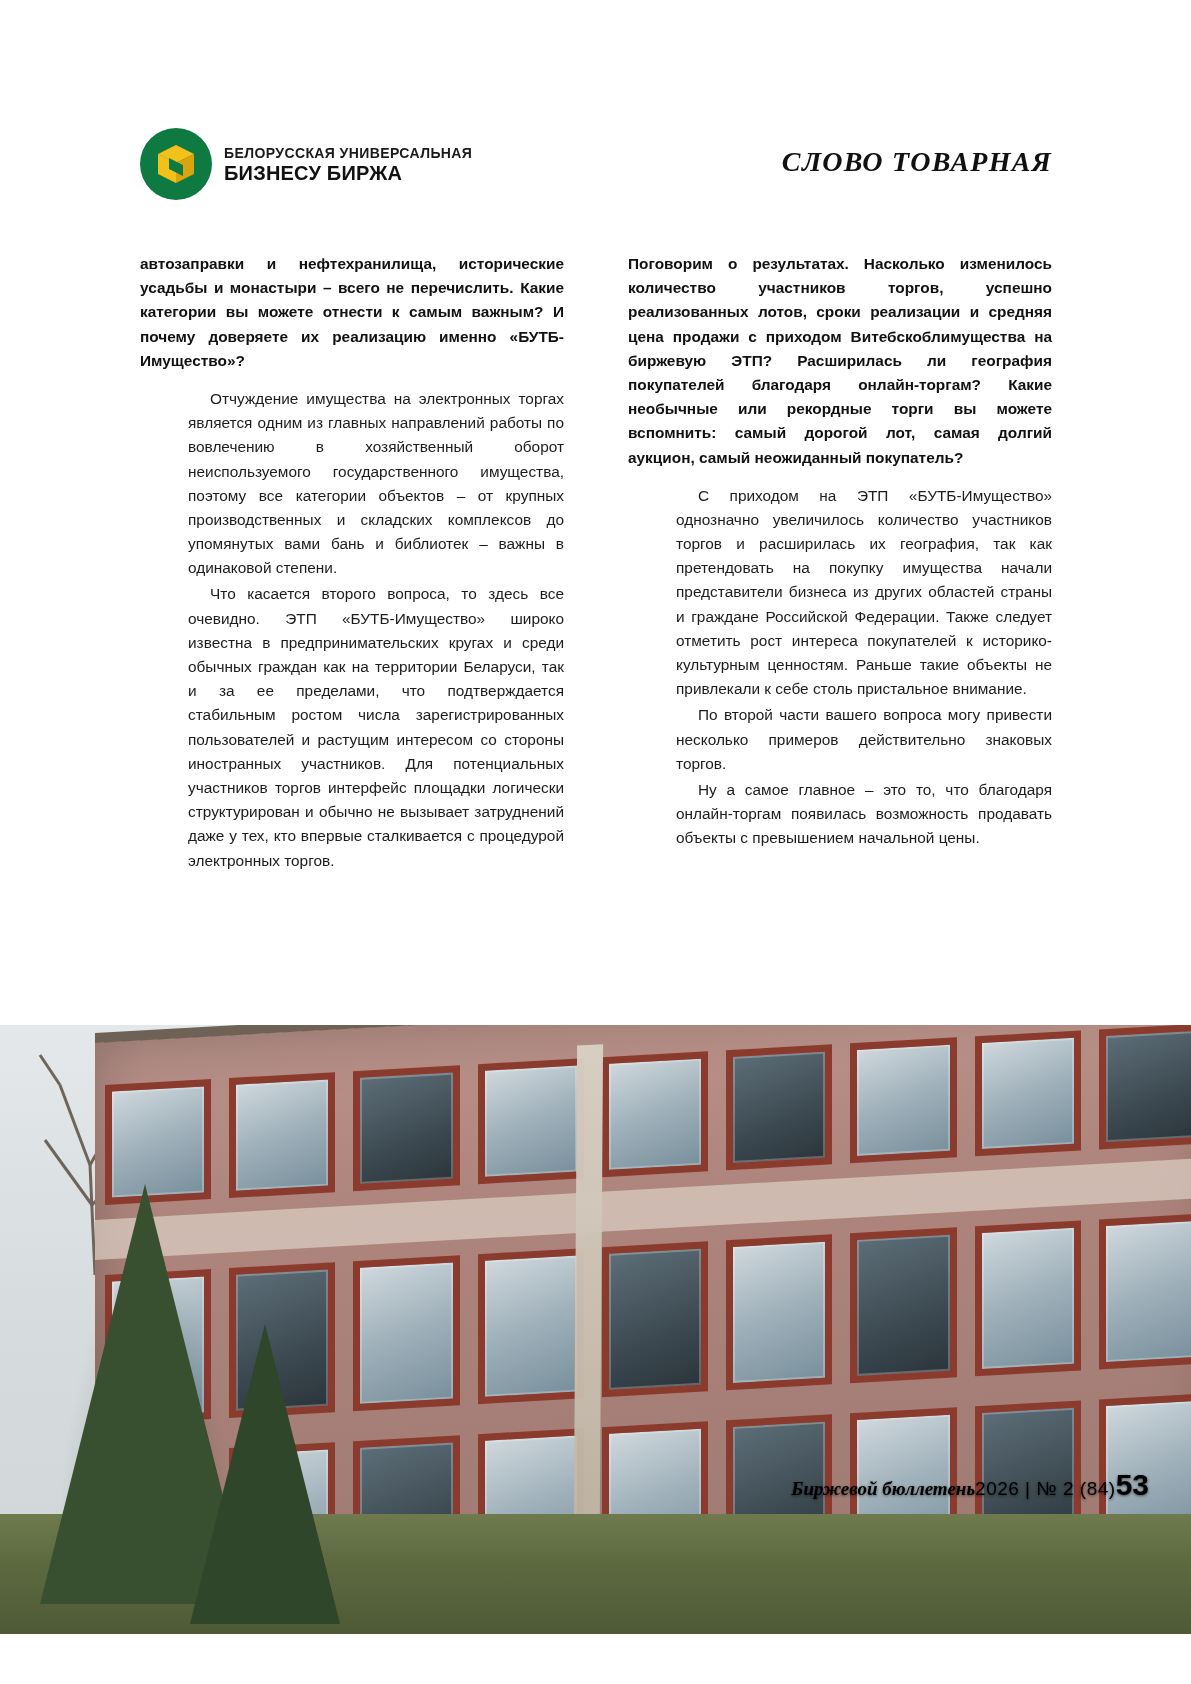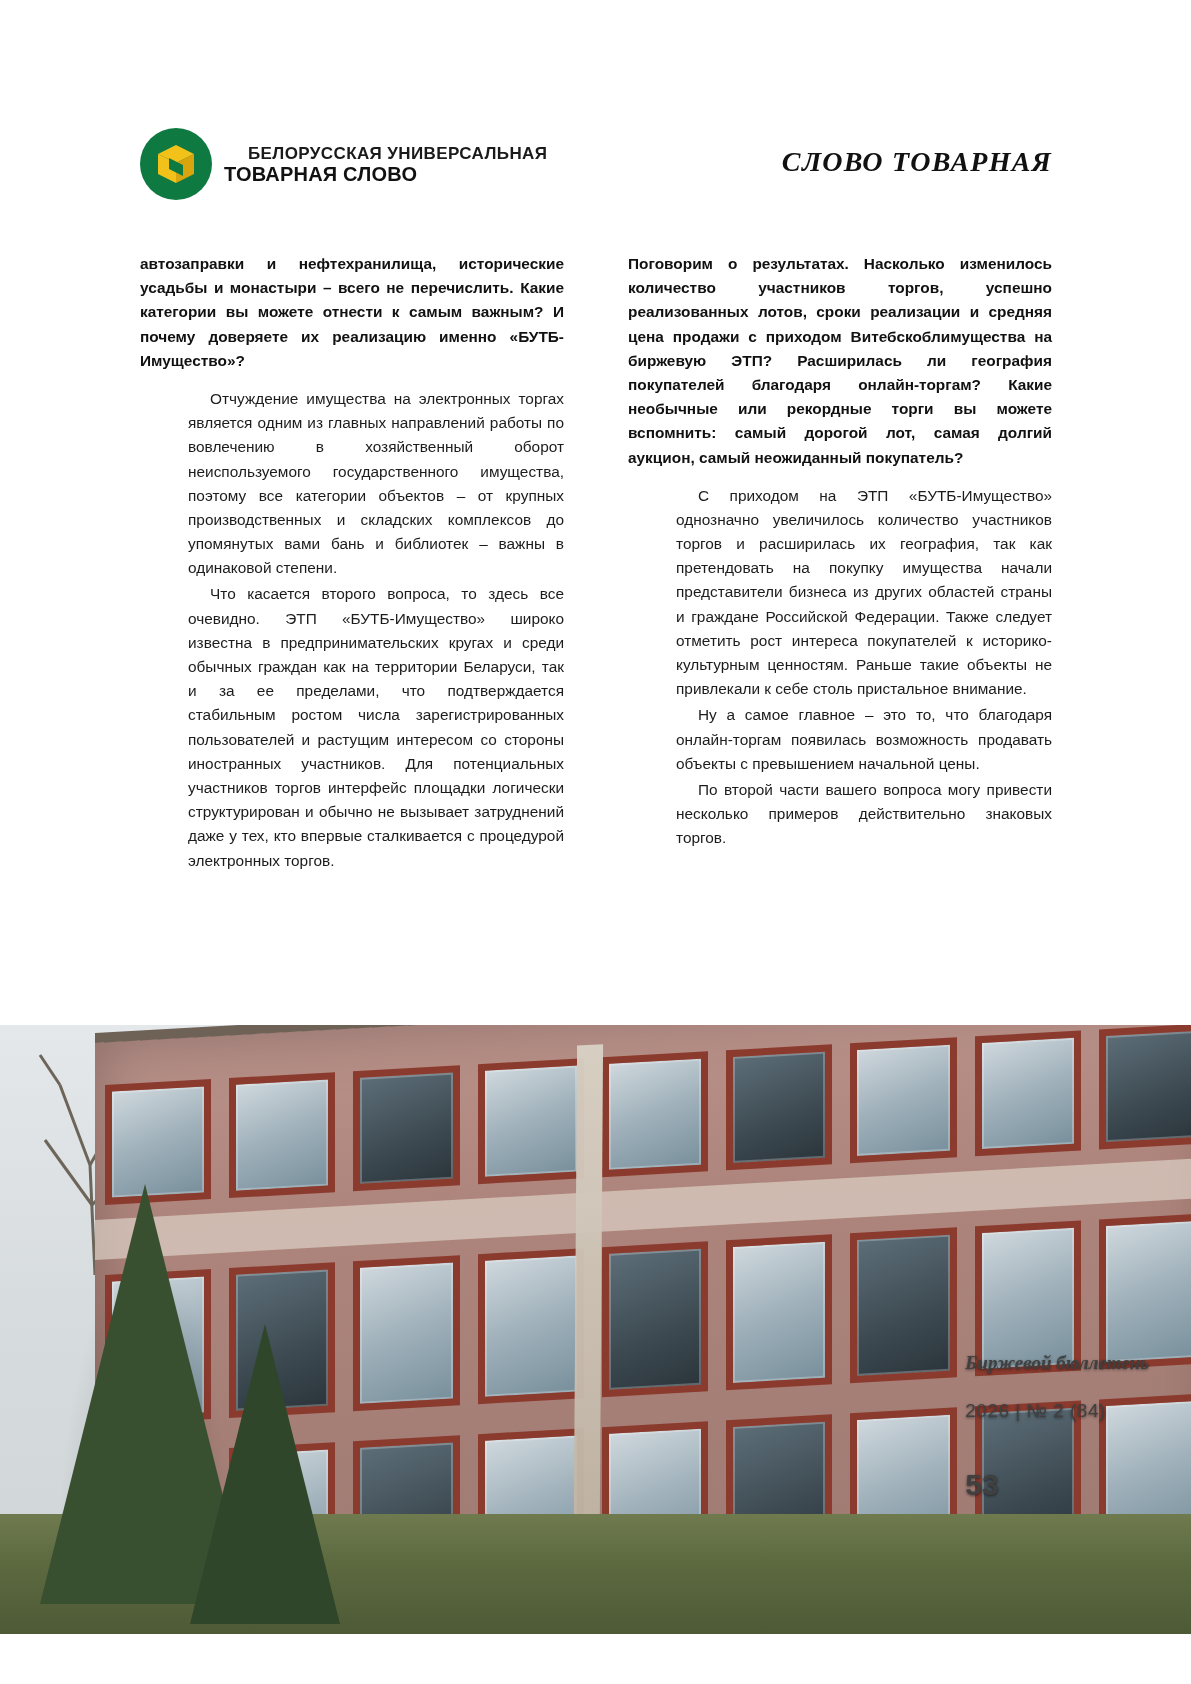--- a/index.html
+++ b/index.html
@@ -51,25 +51,24 @@
     left: 18px;
     top: 17px;
     width: 36px;
     height: 38px;
   }
   .logo-text {
     line-height: 1.15;
     padding-top: 2px;
   }
   .logo-line1 {
-    font-size: 17px;
+    font-size: 14px;
     letter-spacing: 0.4px;
     color: #1a1a1a;
     font-weight: 600;
-    margin-left: 24px;
   }
   .logo-line2 {
     font-size: 20px;
     font-weight: 800;
     letter-spacing: 0.2px;
     color: #111;
   }
   .section-title {
     position: absolute;
     right: 0;
@@ -248,23 +247,21 @@
     height: 230px;
   }
 
   
   .footer {
     position: absolute;
     right: 42px;
     bottom: 132px;
     display: flex;
     align-items: baseline;
-    gap: 26px;
-    color: #404040;
-    flex-direction: column;
+    color: #000000;
   }
   .footer .fname {
     font-family: "Liberation Serif", serif;
     font-style: italic;
     font-size: 19px;
     font-weight: 700;
     text-shadow: 0 1px 3px rgba(0,0,0,0.55);
   }
   .footer .fissue {
     font-size: 19px;
@@ -289,37 +286,37 @@
       <div class="logo-mark">
         <svg class="cube" viewBox="0 0 36 38">
           <polygon points="18,0 36,9 18,18 0,9" fill="#f2c21a"></polygon>
           <polygon points="0,9 18,18 18,38 0,29" fill="#f2c21a"></polygon>
           <polygon points="36,9 18,18 18,38 36,29" fill="#d9a50f"></polygon>
           <polygon points="11,13 25,20 25,31 11,24" fill="#0e7a41"></polygon>
         </svg>
       </div>
       <div class="logo-text">
         <div class="logo-line1">БЕЛОРУССКАЯ УНИВЕРСАЛЬНАЯ</div>
-        <div class="logo-line2">ТОВАРНАЯ СЛОВО</div>
+        <div class="logo-line2">БИЗНЕСУ БИРЖА</div>
       </div>
     </div>
     <div class="section-title">СЛОВО ТОВАРНАЯ</div>
   </div>
 
   <div class="columns">
     <div class="col">
       <p class="lead">автозаправки и нефтехранилища, исторические усадьбы и монастыри – всего не перечислить. Какие категории вы можете отнести к самым важным? И почему доверяете их реализацию именно «БУТБ-Имущество»?</p>
       <p class="body">Отчуждение имущества на электронных торгах является одним из главных направлений работы по вовлечению в хозяйственный оборот неиспользуемого государственного имущества, поэтому все категории объектов – от крупных производственных и складских комплексов до упомянутых вами бань и библиотек – важны в одинаковой степени.</p>
       <p class="body">Что касается второго вопроса, то здесь все очевидно. ЭТП «БУТБ-Имущество» широко известна в предпринимательских кругах и среди обычных граждан как на территории Беларуси, так и за ее пределами, что подтверждается стабильным ростом числа зарегистрированных пользователей и растущим интересом со стороны иностранных участников. Для потенциальных участников торгов интерфейс площадки логически структурирован и обычно не вызывает затруднений даже у тех, кто впервые сталкивается с процедурой электронных торгов.</p>
     </div>
     <div class="col">
       <p class="lead">Поговорим о результатах. Насколько изменилось количество участников торгов, успешно реализованных лотов, сроки реализации и средняя цена продажи с приходом Витебскоблимущества на биржевую ЭТП? Расширилась ли география покупателей благодаря онлайн-торгам? Какие необычные или рекордные торги вы можете вспомнить: самый дорогой лот, самая долгий аукцион, самый неожиданный покупатель?</p>
       <p class="body">С приходом на ЭТП «БУТБ-Имущество» однозначно увеличилось количество участников торгов и расширилась их география, так как претендовать на покупку имущества начали представители бизнеса из других областей страны и граждане Российской Федерации. Также следует отметить рост интереса покупателей к историко-культурным ценностям. Раньше такие объекты не привлекали к себе столь пристальное внимание.</p>
+      <p class="body">По второй части вашего вопроса могу привести несколько примеров действительно знаковых торгов.</p>
       <p class="body">Ну а самое главное – это то, что благодаря онлайн-торгам появилась возможность продавать объекты с превышением начальной цены.</p>
-      <p class="body">По второй части вашего вопроса могу привести несколько примеров действительно знаковых торгов.</p>
     </div>
   </div>
 
   <div class="photo">
     <div class="sky"></div>
 
     <div class="bare-tree">
       <svg width="150" height="230" viewBox="0 0 150 230">
         <g stroke="#6e655a" stroke-width="3" fill="none">
           <path d="M75 230 L70 120 L40 40"></path>

